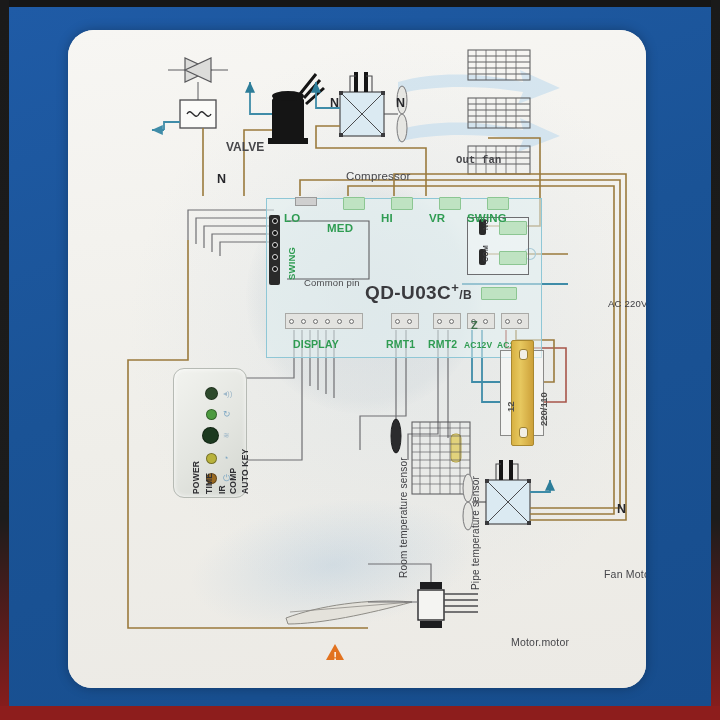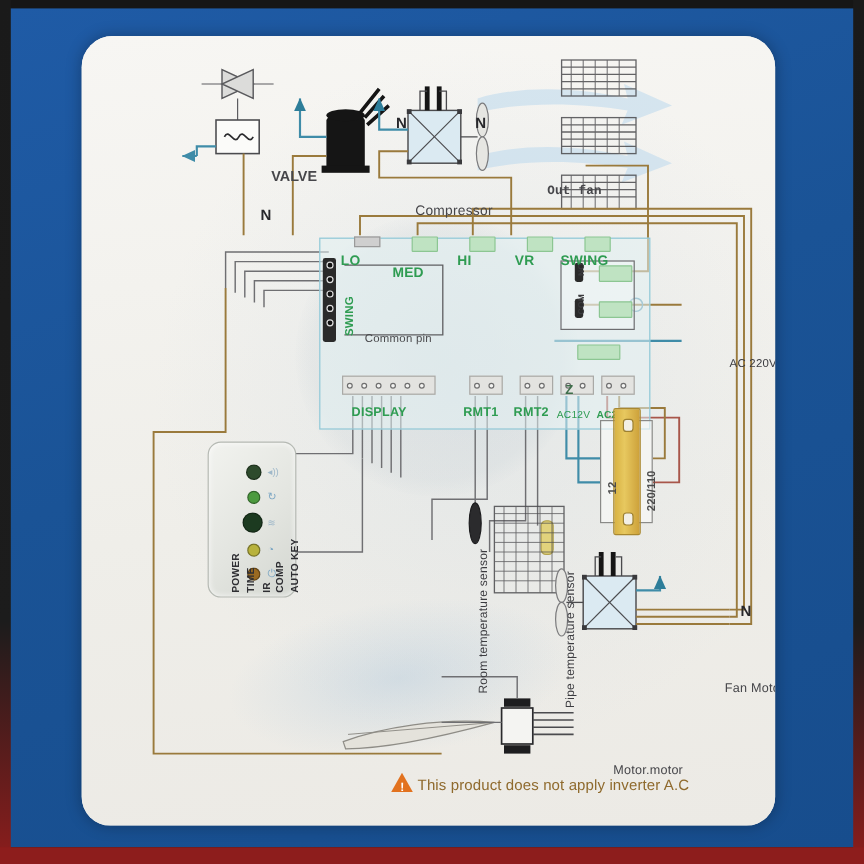--- a/index.html
+++ b/index.html
@@ -498,39 +498,42 @@
         <div class="hdr-box" style="left:200px; top:114px; width:28px; height:16px;"></div>
         <div class="hole" style="left:204px; top:120px;"></div>
         <div class="hole" style="left:216px; top:120px;"></div>
 
         <div class="hdr-box" style="left:234px; top:114px; width:28px; height:16px;"></div>
         <div class="hole" style="left:238px; top:120px;"></div>
         <div class="hole" style="left:250px; top:120px;"></div>
       </div>
     </div>
 
+    <div class="board-title" style="left:297px; top:250px;">
+      <span>QD-U03C</span><sup>+</sup><span class="sub">/B</span>
+    </div>
 
     <div class="lbl t-speed" style="left:216px; top:182px;">LO</div>
     <div class="lbl t-speed" style="left:259px; top:192px;">MED</div>
     <div class="lbl t-speed" style="left:313px; top:182px;">HI</div>
     <div class="lbl t-speed" style="left:361px; top:182px;">VR</div>
     <div class="lbl t-speed" style="left:399px; top:182px;">SWING</div>
 
     <div class="lbl t-small vert" style="left:218px; top:250px;">SWING</div>
     <div class="lbl" style="left:236px; top:247px; font-size:9.5px; color:#4a4a4d;">Common pin</div>
 
     <div class="lbl vert" style="left:414px; top:200px; font-size:7px; font-weight:bold; color:#3a3a3d;">NO</div>
     <div class="lbl vert" style="left:414px; top:232px; font-size:7px; font-weight:bold; color:#3a3a3d;">COM</div>
 
     <div class="lbl" style="left:403px; top:289px; font-size:11px; font-weight:bold; color:#3f6f4b;">Z</div>
 
     <div class="lbl t-mid" style="left:225px; top:308px;">DISPLAY</div>
     <div class="lbl t-mid" style="left:318px; top:308px;">RMT1</div>
     <div class="lbl t-mid" style="left:360px; top:308px;">RMT2</div>
-    <div class="lbl" style="left:396px; top:310px; font-size:8.5px; font-weight:normal; color:#2f9c52;">AC12V</div>
+    <div class="lbl" style="left:396px; top:310px; font-size:8.5px; font-weight:bold; color:#2f9c52;">AC12V</div>
     <div class="lbl" style="left:429px; top:310px; font-size:8.5px; font-weight:bold; color:#2f9c52;">AC220V</div>
 
     <div class="lbl" style="left:540px; top:268px; font-size:9.5px; color:#3c3c40;">AC 220V/110V</div>
 
     <div class="lbl comp-label" style="left:158px; top:110px; font-size:12px; font-weight:bold; letter-spacing:0;">VALVE</div>
     <div class="lbl comp-label" style="left:278px; top:140px;">Compressor</div>
     <div class="lbl comp-label" style="left:388px; top:124px; font-weight:bold; font-size:10.5px;font-family:Liberation Mono, monospace;">Out fan</div>
     <div class="lbl comp-label" style="left:536px; top:538px; font-size:10.5px;">Fan Motor</div>
     <div class="lbl comp-label" style="left:443px; top:606px; font-size:10.5px;">Motor.motor</div>
 
@@ -565,16 +568,15 @@
     <div id="xfmr-outer"></div>
     <div id="xfmr-core">
       <div class="xf-hole" style="top:8px;"></div>
       <div class="xf-hole" style="top:86px;"></div>
     </div>
     <div class="xf-txt" style="left:437px; top:382px;">12</div>
     <div class="xf-txt" style="left:470px; top:396px;">220/110</div>
 
     <div id="warn-tri"></div>
     <div id="warn-bang">!</div>
-    <div class="warn-text" style="left:280px; top:617px;">This product does not apply inverter A.C</div>
 
   </div>
 </div>
 
 </body></html>

